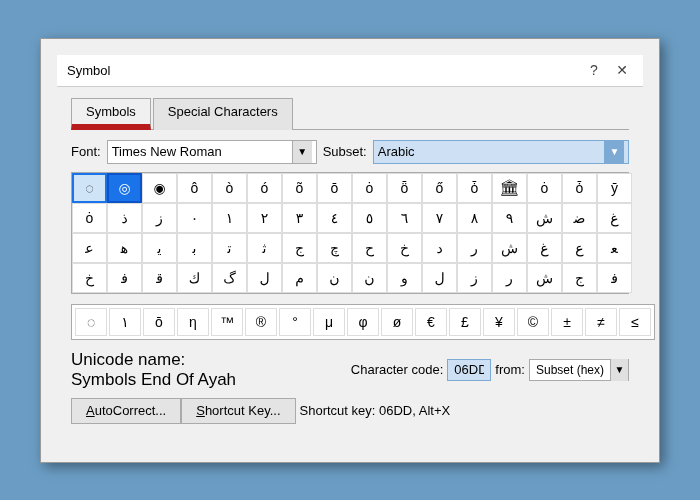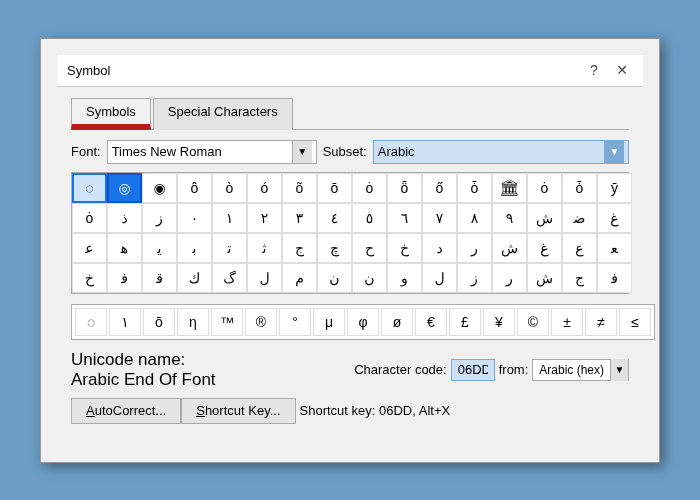--- a/index.html
+++ b/index.html
@@ -402,28 +402,28 @@
       <div class="recent-cell">¥</div>
       <div class="recent-cell">©</div>
       <div class="recent-cell">±</div>
       <div class="recent-cell">≠</div>
       <div class="recent-cell">≤</div>
     </div>
 
     <div class="info-row">
       <div>
         <div class="unicode-name">Unicode name:</div>
-        <div class="unicode-name">Arabic End Of Font</div>
+        <div class="unicode-name">Symbols End Of Ayah</div>
       </div>
       <div class="char-code-group">
         <span class="char-code-label">Character code:</span>
         <input class="char-code-input" type="text" value="06DD" style="">
         <span class="from-label">from:</span>
         <div class="from-combo">
-          <span>Arabic (hex)</span>
+          <span>Subset (hex)</span>
           <div class="from-combo-arrow">▼</div>
         </div>
       </div>
     </div>
 
     <div class="bottom-row">
       <button class="btn"><u>A</u>utoCorrect...</button>
       <button class="btn"><u>S</u>hortcut Key...</button>
       <span class="shortcut-text">Shortcut key: 06DD, Alt+X</span>
     </div>

